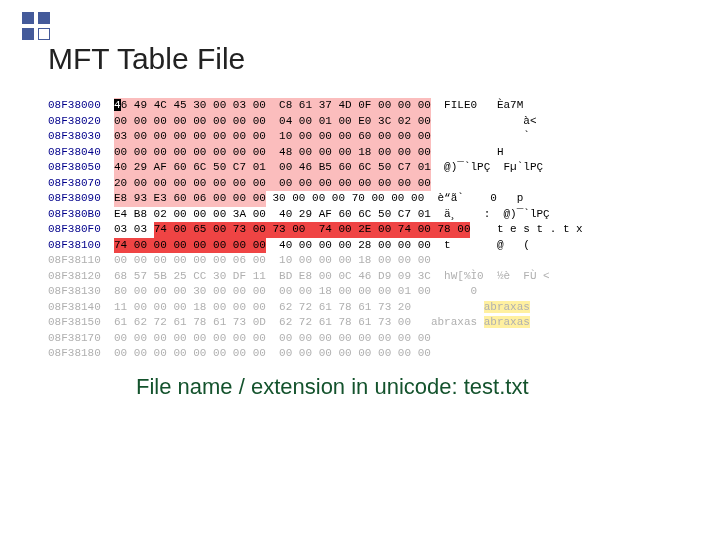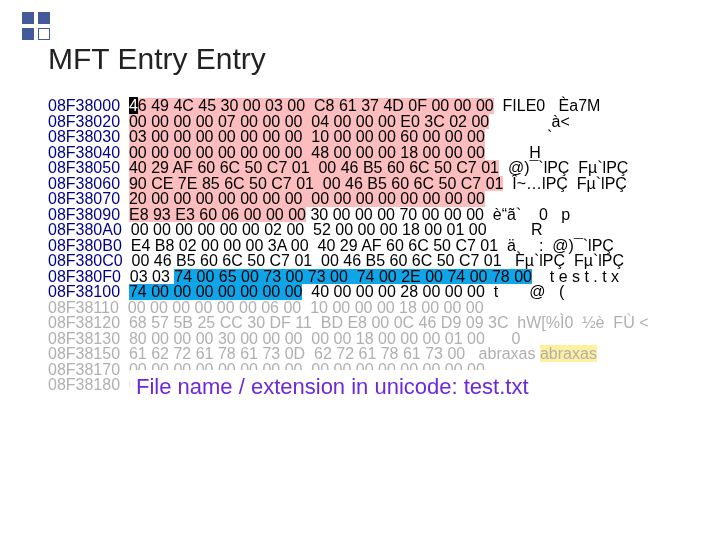--- a/index.html
+++ b/index.html
@@ -1,57 +1,55 @@
 <!DOCTYPE html>
 <html><head>
 <meta charset="utf-8">
 <style>
 body{margin:0;padding:0;font-family:Arial,sans-serif;background:#fff;width:720px;height:540px;position:relative}
 .title{font-size:30px;position:absolute;left:48px;top:42px;color:#222}
-.hex{position:absolute;left:48px;top:98px;font-family:Liberation Sans, sans-serif;font-size:16px;line-height:15.5px;color:#000}
+.hex{position:absolute;left:48px;top:98px;font-family:Liberation Mono, monospace;font-size:11px;line-height:15.5px;color:#000}
 .row{white-space:pre;height:15.5px}
 .row.dim{color:#b0b0b0}
 .addr{color:#00008B}
 .addr.dim{color:#b0b0b0}
 .h{display:inline-block}
 .hl-r{background:#fbbdbd}
-.hl-b{background:#0ea5e9}
+.hl-b{background:#ef4444}
 .hl-y{background:#fff0a0}
 .cursor{background:#000;color:#fff}
-.caption{position:absolute;left:130px;top:370px;font-size:22px;line-height:30px;background:#fff;padding:2px 6px;color:#6d28d9}
+.caption{position:absolute;left:130px;top:370px;font-size:22px;line-height:30px;background:#fff;padding:2px 6px;color:#14532d}
 .bullet{position:absolute;width:12px;height:12px;background:#445a9a}
 .bullet.a{left:22px;top:12px}
 .bullet.b{left:38px;top:12px}
 .bullet.c{left:22px;top:28px}
 .bullet.d{left:38px;top:28px;background:#fff;border:1px solid #445a9a;width:10px;height:10px}
 </style>
 </head>
 <body>
 <div class="bullet a"></div>
 <div class="bullet b"></div>
 <div class="bullet c"></div>
 <div class="bullet d"></div>
 
-<div class="title">MFT Entry Entry</div>
+<div class="title">MFT Table File</div>
 
 <div class="hex" id="hexdump">
     <div class="row"><span class="addr">08F38000</span>  <span class="h hl-r"><span class="cursor">4</span>6 49 4C 45 30 00 03 00  C8 61 37 4D 0F 00 00 00</span>  <span>FILE0   Èa7M</span></div>
-    <div class="row"><span class="addr">08F38020</span>  <span class="h hl-r">00 00 00 00 07 00 00 00  04 00 00 00 E0 3C 02 00</span>  <span>            à&lt;</span></div>
+    <div class="row"><span class="addr">08F38020</span>  <span class="h hl-r">00 00 00 00 00 00 00 00  04 00 01 00 E0 3C 02 00</span>  <span>            à&lt;</span></div>
     <div class="row"><span class="addr">08F38030</span>  <span class="h hl-r">03 00 00 00 00 00 00 00  10 00 00 00 60 00 00 00</span>  <span>            `</span></div>
     <div class="row"><span class="addr">08F38040</span>  <span class="h hl-r">00 00 00 00 00 00 00 00  48 00 00 00 18 00 00 00</span>  <span>        H</span></div>
     <div class="row"><span class="addr">08F38050</span>  <span class="h hl-r">40 29 AF 60 6C 50 C7 01  00 46 B5 60 6C 50 C7 01</span>  <span>@)¯`lPÇ  Fµ`lPÇ</span></div>
-    <div class="row"><span class="addr">08F38060</span>  <span class="h hl-r">90 CE 7E 85 6C 50 C7 01  00 46 B5 60 6C 50 C7 01</span>  <span>Î~…lPÇ  Fµ`lPÇ</span></div>
     <div class="row"><span class="addr">08F38070</span>  <span class="h hl-r">20 00 00 00 00 00 00 00  00 00 00 00 00 00 00 00</span>  <span></span></div>
     <div class="row"><span class="addr">08F38090</span>  <span class="h hl-r">E8 93 E3 60 06 00 00 00</span><span class="h"> 30 00 00 00 70 00 00 00</span>  <span>è“ã`    0   p</span></div>
-    <div class="row"><span class="addr">08F380A0</span>  <span class="h ">00 00 00 00 00 00 02 00  52 00 00 00 18 00 01 00</span>  <span>        R</span></div>
     <div class="row"><span class="addr">08F380B0</span>  <span class="h ">E4 B8 02 00 00 00 3A 00  40 29 AF 60 6C 50 C7 01</span>  <span>ä¸    :  @)¯`lPÇ</span></div>
-    <div class="row"><span class="addr">08F380C0</span>  <span class="h ">00 46 B5 60 6C 50 C7 01  00 46 B5 60 6C 50 C7 01</span>  <span> Fµ`lPÇ  Fµ`lPÇ</span></div>
     <div class="row"><span class="addr">08F380F0</span>  <span class="h">03 03 </span><span class="h hl-b">74 00 65 00 73 00 73 00  74 00 2E 00 74 00 78 00</span>  <span>  t e s t . t x</span></div>
     <div class="row"><span class="addr">08F38100</span>  <span class="h"></span><span class="h hl-b">74 00 00 00 00 00 00 00</span><span class="h">  40 00 00 00 28 00 00 00</span>  <span>t       @   (</span></div>
     <div class="row dim"><span class="addr dim">08F38110</span>  <span class="h ">00 00 00 00 00 00 06 00  10 00 00 00 18 00 00 00</span>  <span></span></div>
     <div class="row dim"><span class="addr dim">08F38120</span>  <span class="h ">68 57 5B 25 CC 30 DF 11  BD E8 00 0C 46 D9 09 3C</span>  <span>hW[%Ì0  ½è  FÙ &lt;</span></div>
     <div class="row dim"><span class="addr dim">08F38130</span>  <span class="h ">80 00 00 00 30 00 00 00  00 00 18 00 00 00 01 00</span>  <span>    0</span></div>
+    <div class="row dim"><span class="addr dim">08F38140</span>  <span class="h ">11 00 00 00 18 00 00 00  62 72 61 78 61 73 20 </span>  <span>        </span><span class="hl-y">abraxas</span></div>
     <div class="row dim"><span class="addr dim">08F38150</span>  <span class="h ">61 62 72 61 78 61 73 0D  62 72 61 78 61 73 00 </span>  <span>abraxas </span><span class="hl-y">abraxas</span></div>
     <div class="row dim"><span class="addr dim">08F38170</span>  <span class="h ">00 00 00 00 00 00 00 00  00 00 00 00 00 00 00 00</span>  <span></span></div>
     <div class="row dim"><span class="addr dim">08F38180</span>  <span class="h ">00 00 00 00 00 00 00 00  00 00 00 00 00 00 00 00</span>  <span></span></div>
   </div>
 
 <div class="caption">File name / extension in unicode: test.txt</div>
 
 </body></html>

